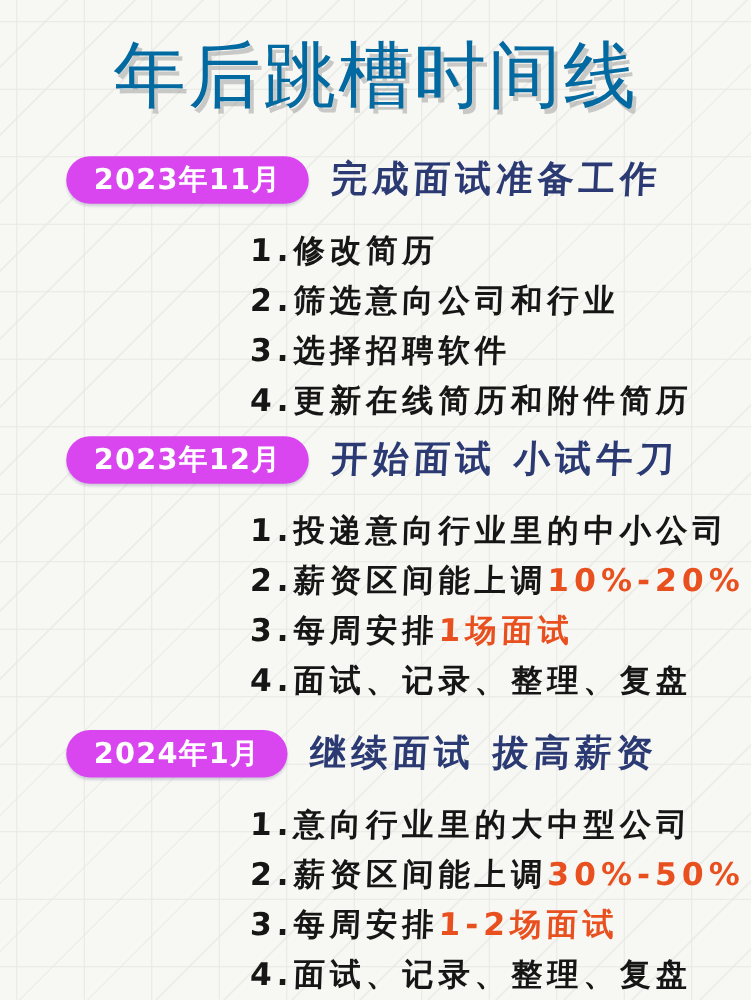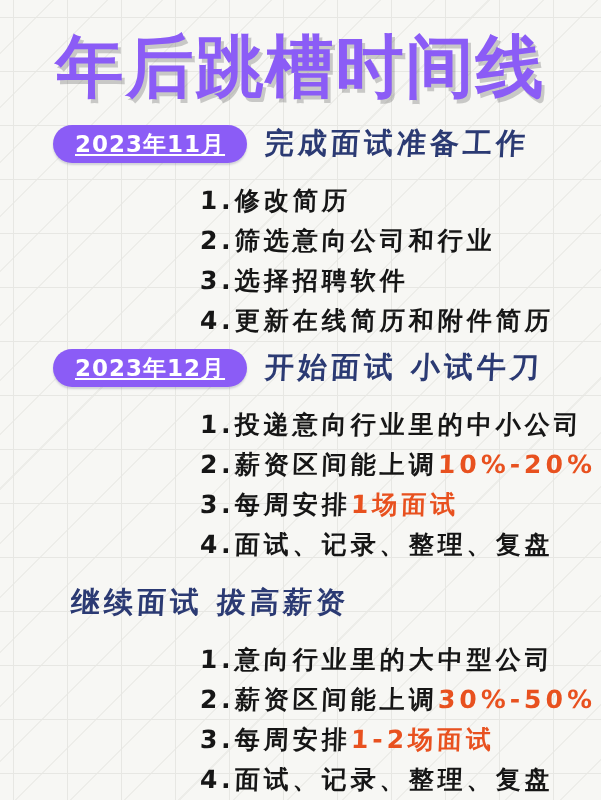--- a/index.html
+++ b/index.html
@@ -20,24 +20,24 @@
     background-size: 54px 54px, 54px 54px, auto;
     background-position: 13px 17px, 13px 17px, 0 0;
   }
   .title {
     position: absolute;
     top: 22px;
     left: 0;
     width: 601px;
     margin: 0;
     text-align: center;
-    font-size: 68px;
-    font-weight: 700;
+    font-size: 58px;
+    font-weight: 400;
     letter-spacing: 2px;
-    color: #8b5cf6;
+    color: #0369a1;
     text-shadow: 3px 4px 0 rgba(80, 80, 80, 0.28);
     white-space: nowrap;
   }
   .timeline {
     position: absolute;
     inset: 0;
   }
   .section {
     position: absolute;
     left: 0;
@@ -46,31 +46,30 @@
   .section:nth-of-type(1) { top: 124px; }
   .section:nth-of-type(2) { top: 348px; }
   .section:nth-of-type(3) { top: 583px; }
   .sec-header {
     display: flex;
     align-items: center;
     padding-left: 53px;
   }
   .badge {
     display: inline-block;
-    background: #8b5cf6;
+    background: #d946ef;
     color: #ffffff;
     font-weight: bold;
     font-size: 23px;
     line-height: 28px;
     padding: 5px 22px;
     border-radius: 22px;
     letter-spacing: 1px;
     white-space: nowrap;
     box-shadow: 0 2px 2px rgba(90, 95, 130, 0.25);
-    text-decoration: underline;
   }
   .heading {
     margin: 0 0 0 18px;
     color: #2b3a73;
     font-size: 29px;
     font-weight: bold;
     letter-spacing: 4px;
     white-space: nowrap;
     transform: skewX(-3deg);
   }
@@ -117,20 +116,21 @@
       </div>
       <ul class="items">
         <li class="item"><span class="item-text">1.投递意向行业里的中小公司</span></li>
         <li class="item"><span class="item-text">2.薪资区间能上调</span><span class="hl">10%-20%</span></li>
         <li class="item"><span class="item-text">3.每周安排</span><span class="hl">1场面试</span></li>
         <li class="item"><span class="item-text">4.面试、记录、整理、复盘</span></li>
       </ul>
     </section>
     <section class="section">
       <div class="sec-header">
+        <span class="badge">2024年1月</span>
         <h2 class="heading">继续面试 拔高薪资</h2>
       </div>
       <ul class="items">
         <li class="item"><span class="item-text">1.意向行业里的大中型公司</span></li>
         <li class="item"><span class="item-text">2.薪资区间能上调</span><span class="hl">30%-50%</span></li>
         <li class="item"><span class="item-text">3.每周安排</span><span class="hl">1-2场面试</span></li>
         <li class="item"><span class="item-text">4.面试、记录、整理、复盘</span></li>
       </ul>
     </section>
   </main>

